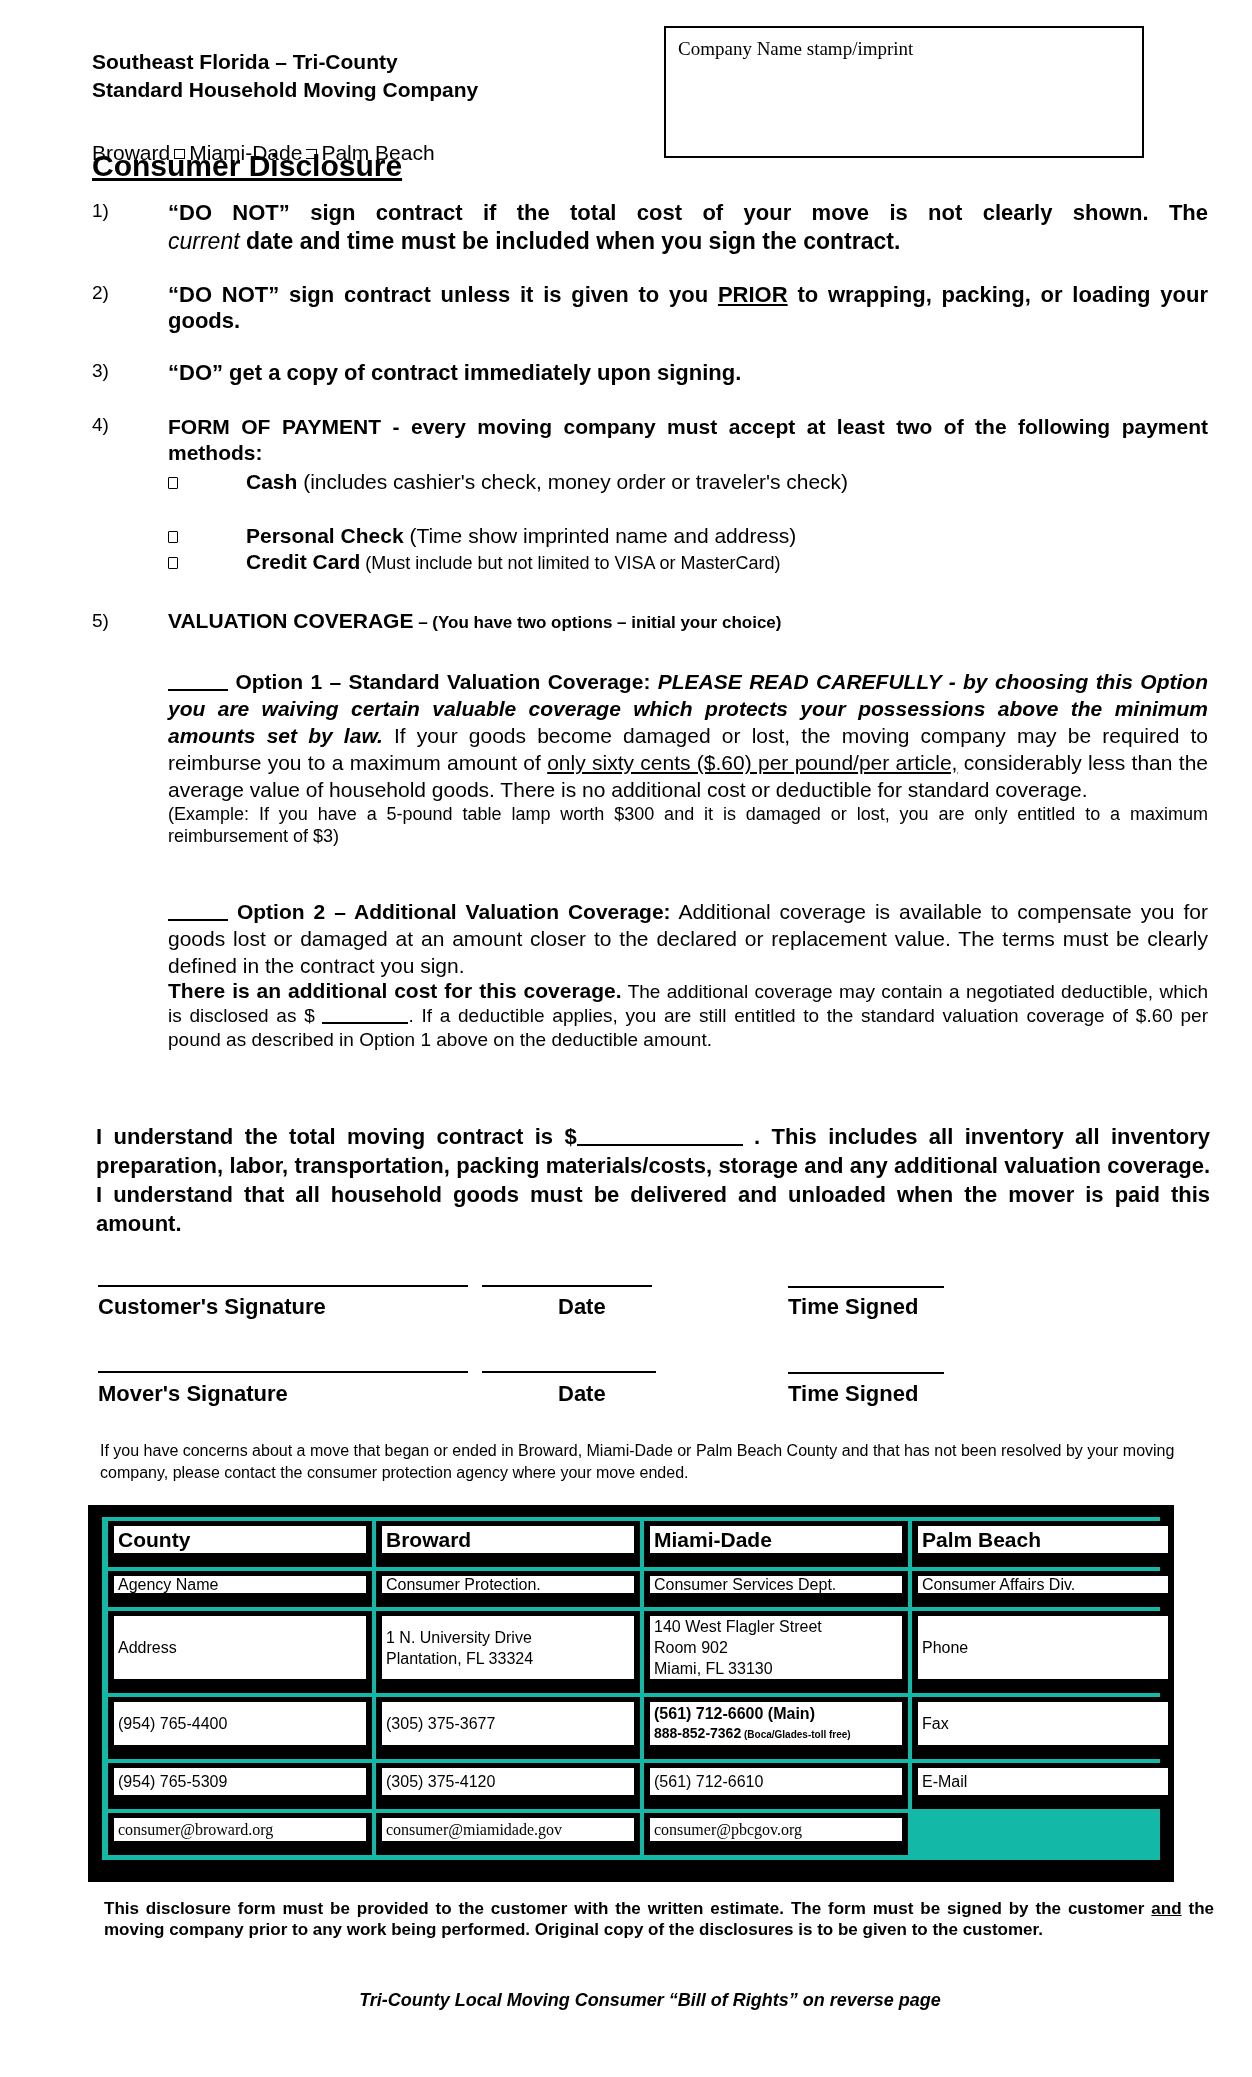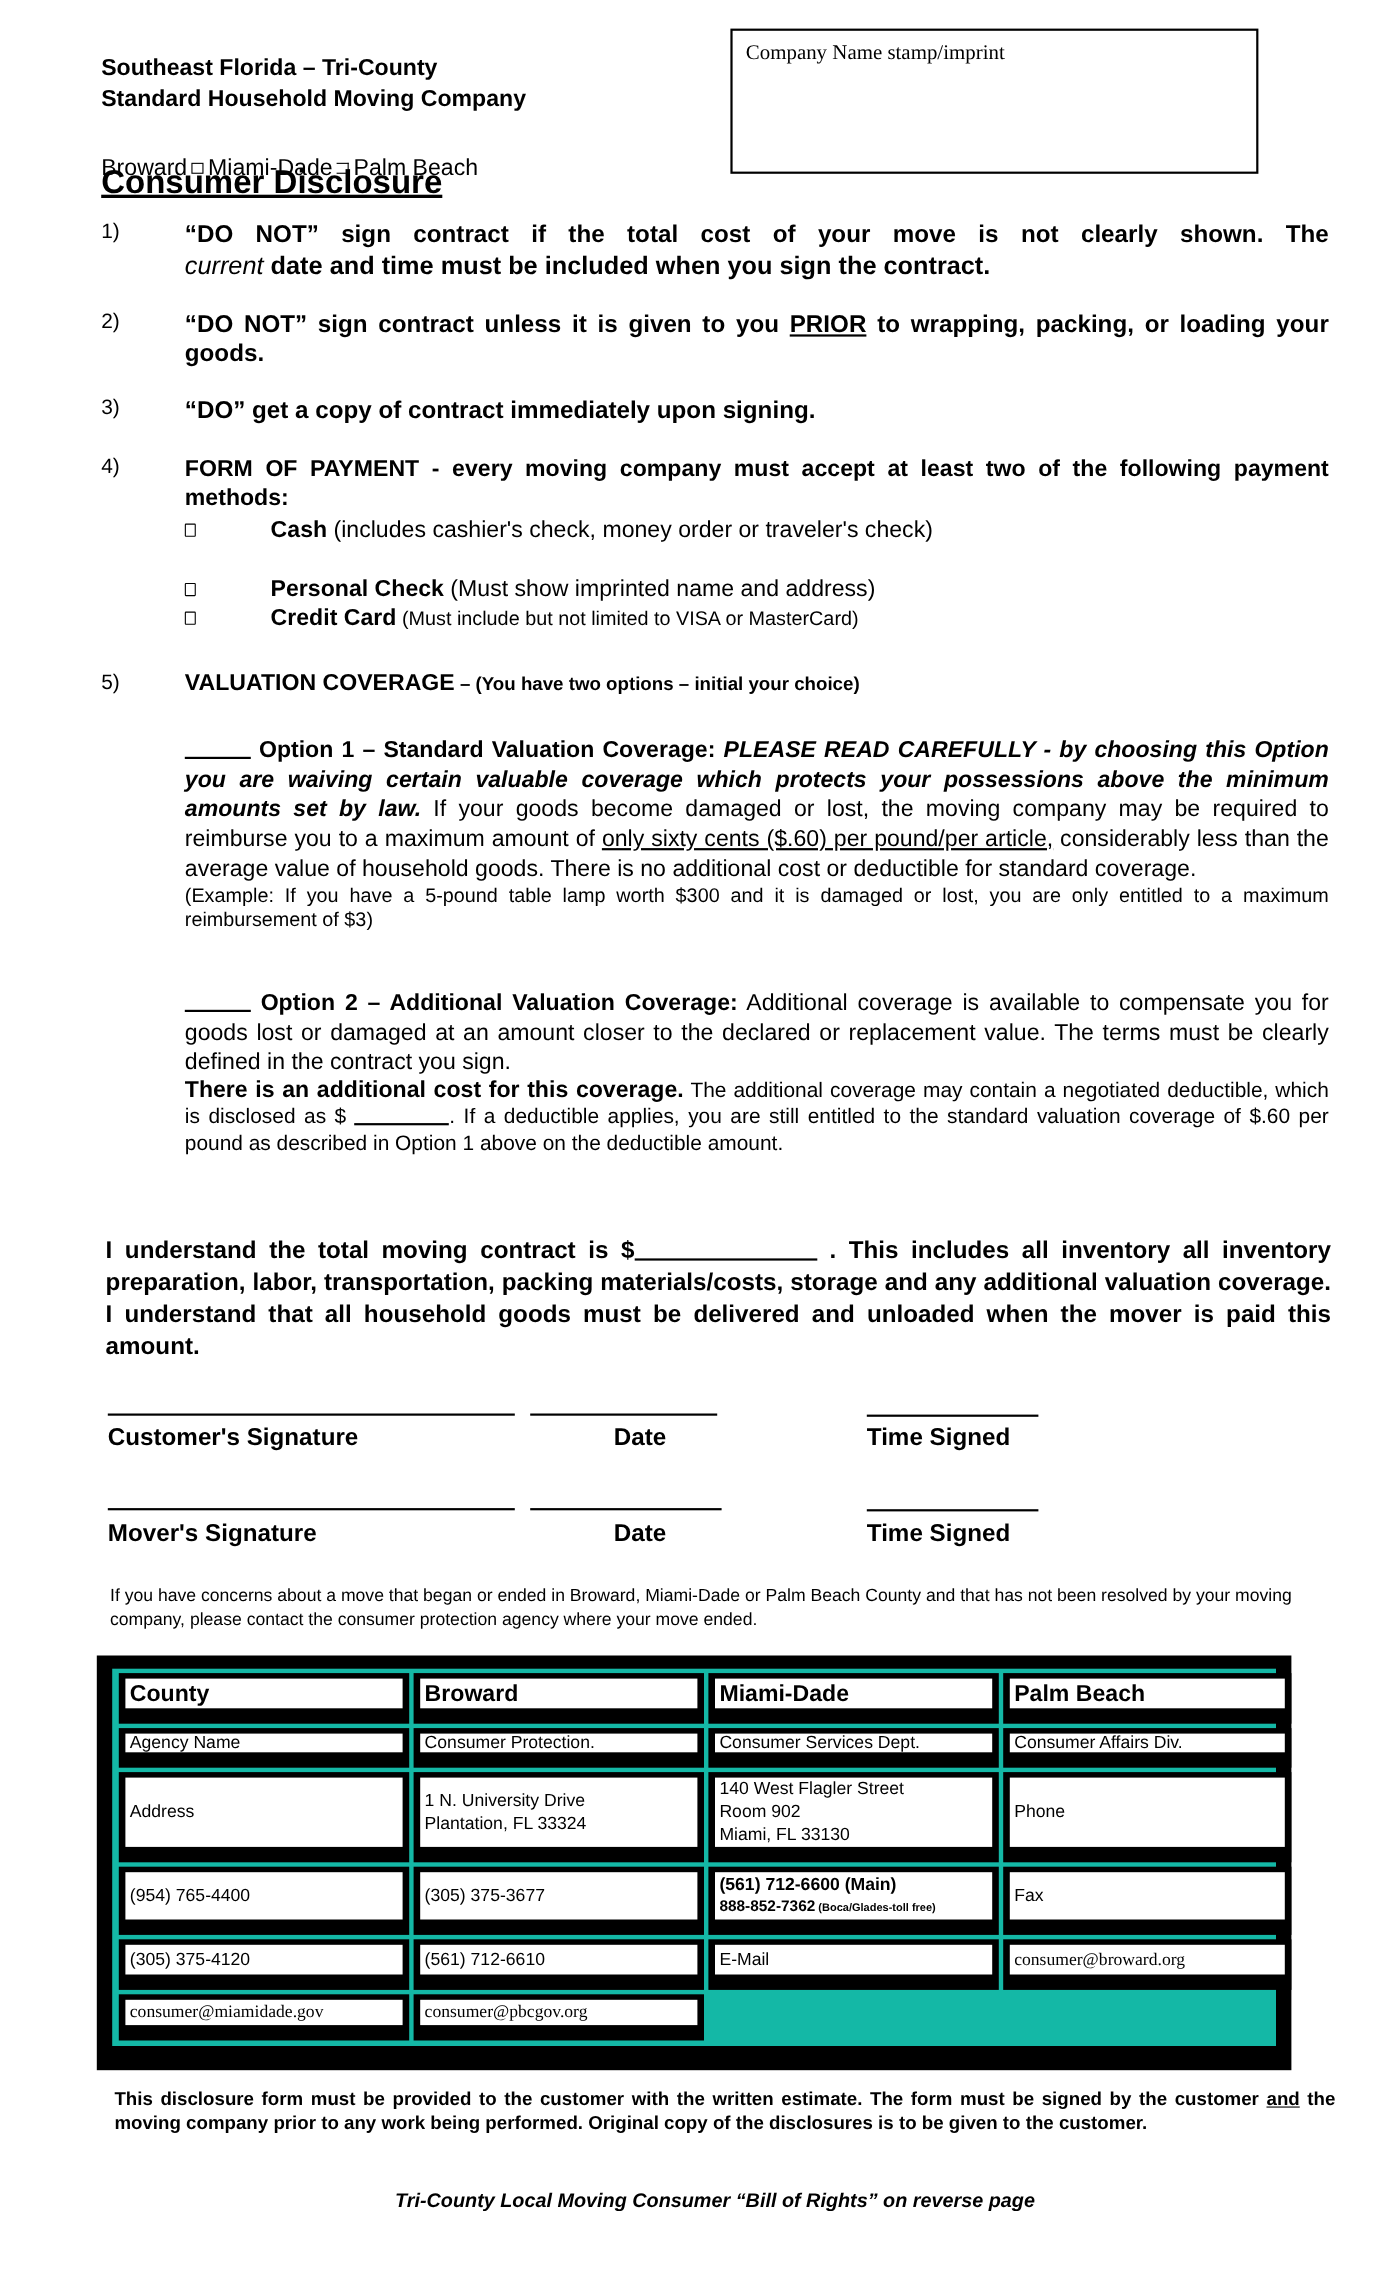--- a/index.html
+++ b/index.html
@@ -81,21 +81,21 @@
 
 <div class="abs num" style="left:92px; top:414px;">4)</div>
 <div class="abs item-text b cond" style="left:168px; top:414px; width:1040px; font-size:21px;"><span>FORM OF PAYMENT</span><span> - every moving company must accept at least two of the following payment methods:</span></div>
 
 <div class="abs pay-row" style="left:168px; top:469px;">
   <span class="chk"></span>
   <span style="position:absolute; left:78px; white-space:nowrap;"><span class="b">Cash</span><span> (includes cashier's check, money order or traveler's check)</span></span>
 </div>
 <div class="abs pay-row" style="left:168px; top:523px;">
   <span class="chk"></span>
-  <span style="position:absolute; left:78px; white-space:nowrap;"><span class="b">Personal Check</span><span> (Must show imprinted name and address)</span></span>
+  <span style="position:absolute; left:78px; white-space:nowrap;"><span class="b">Personal Check</span><span> (Time show imprinted name and address)</span></span>
 </div>
 <div class="abs pay-row" style="left:168px; top:549px;">
   <span class="chk"></span>
   <span style="position:absolute; left:78px; white-space:nowrap;"><span class="b">Credit Card</span><span class="sm"> (Must include but not limited to VISA or MasterCard)</span></span>
 </div>
 
 <div class="abs num" style="left:92px; top:610px;">5)</div>
 <div class="abs item-text b cond" style="left:168px; top:608px; width:1040px; font-size:21px;"><span>VALUATION COVERAGE</span><span style="font-size:17px;"> – (You have two options – initial your choice)</span></div>
 
 <div class="abs opt cond" style="left:168px; top:668px; width:1040px;">
@@ -187,20 +187,23 @@
         <div class="cell-inner" style="line-height:19px;">
       <span class="bold-ph">(561) 712-6600 (Main)</span>
       <span style="white-space:nowrap;"><span class="bold-ph" style="font-size:14px;">888-852-7362</span><span class="tiny b"> (Boca/Glades-toll free)</span></span>
     </div>
       </div>
 
     <div class="cell">
         <div class="cell-inner lbl">Fax</div>
       </div>
     <div class="cell">
+        <div class="cell-inner">(954) 765-5309</div>
+      </div>
+    <div class="cell">
         <div class="cell-inner">(305) 375-4120</div>
       </div>
     <div class="cell">
         <div class="cell-inner">(561) 712-6610</div>
       </div>
 
     <div class="cell">
         <div class="cell-inner lbl">E-Mail</div>
       </div>
     <div class="cell">

